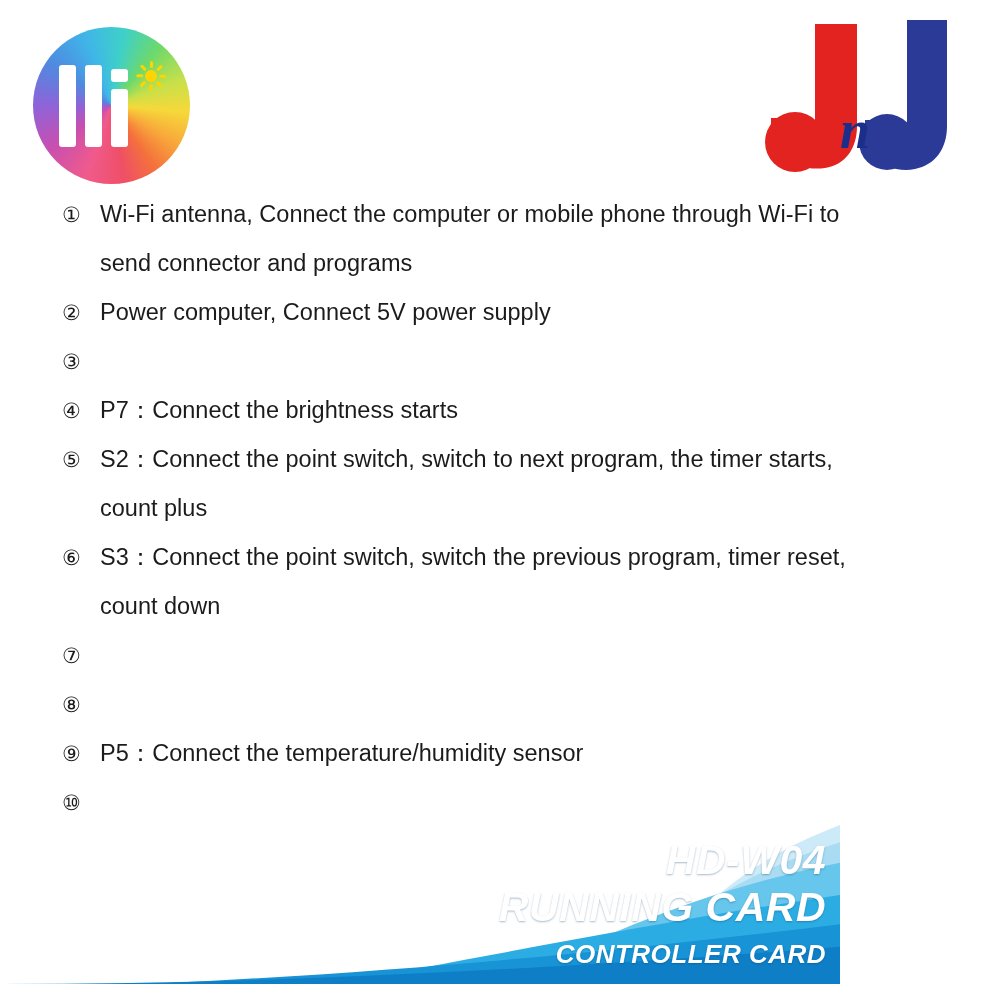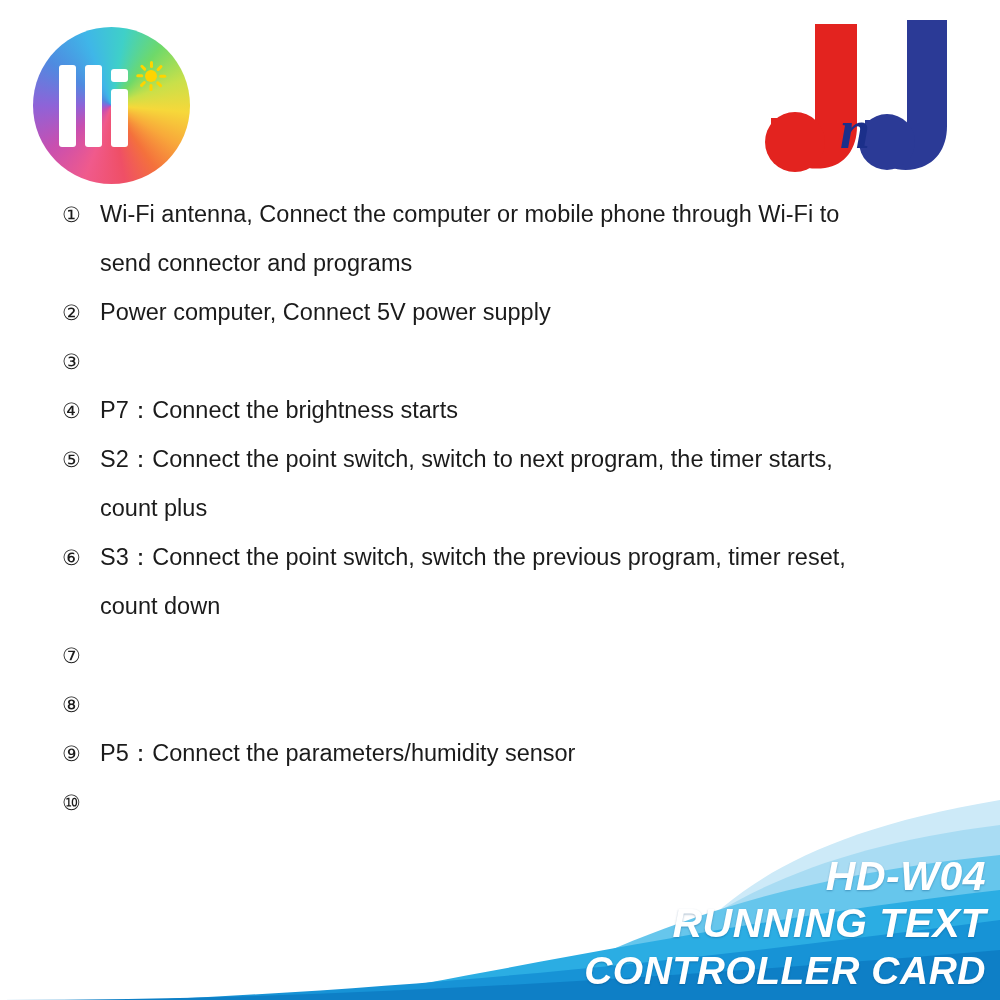--- a/index.html
+++ b/index.html
@@ -138,22 +138,22 @@
   }
   ul.items li .text {
     flex: 1 1 auto;
     max-width: 790px;
   }
 
   
   .banner {
     position: absolute;
     left: 0;
-    bottom: 0;
-    width: 1000px;
+    bottom: 16px;
+    width: 840px;
     height: 230px;
     overflow: hidden;
   }
   .banner svg {
     position: absolute;
     left: 0;
     bottom: 0;
   }
   .banner-text {
     position: absolute;
@@ -163,21 +163,21 @@
     color: #ffffff;
     font-family: "Liberation Sans", sans-serif;
     font-weight: bold;
     font-style: italic;
     line-height: 47px;
     letter-spacing: 0.5px;
     text-shadow: 0 1px 2px rgba(0,60,110,0.35);
   }
   .banner-text .l1 { font-size: 41px; }
   .banner-text .l2 { font-size: 41px; }
-  .banner-text .l3 { font-size: 39px; }
+  .banner-text .l3 { font-size: 26px; }
 </style>
 </head>
 <body>
 
 <div class="logo-row">
 
   <div class="rainbow-logo">
     <div class="bars">
       <div class="bar b1"></div>
       <div class="bar b2"></div>
@@ -237,35 +237,35 @@
       <span class="text">S3：Connect the point switch, switch the previous program, timer reset, count down</span>
     </li>
     <li>
       <span class="marker">⑦</span>
     </li>
     <li>
       <span class="marker">⑧</span>
     </li>
     <li>
       <span class="marker">⑨</span>
-      <span class="text">P5：Connect the parameters/humidity sensor</span>
+      <span class="text">P5：Connect the temperature/humidity sensor</span>
     </li>
     <li>
       <span class="marker">⑩</span>
     </li>
   </ul>
 </div>
 
 <div class="banner">
   <svg width="1000" height="230" viewBox="0 0 1000 230">
     <path d="M640 230 C700 150 760 70 1000 30 L1000 230 Z" fill="#cdeaf8"></path>
     <path d="M600 230 C700 140 800 80 1000 55 L1000 230 Z" fill="#a9dcf3"></path>
     <path d="M500 230 C650 160 760 110 1000 85 L1000 230 Z" fill="#66c6ec"></path>
     <path d="M330 230 C560 190 740 150 1000 120 L1000 230 Z" fill="#2badE3"></path>
     <path d="M150 230 C470 215 730 185 1000 150 L1000 230 Z" fill="#1793d6"></path>
     <path d="M0 230 C350 230 700 205 1000 180 L1000 230 Z" fill="#0e7fc6"></path>
   </svg>
   <div class="banner-text">
     <div class="l1">HD-W04</div>
-    <div class="l2">RUNNING TEXT</div>
+    <div class="l2">RUNNING CARD</div>
     <div class="l3">CONTROLLER CARD</div>
   </div>
 </div>
 
 </body></html>

